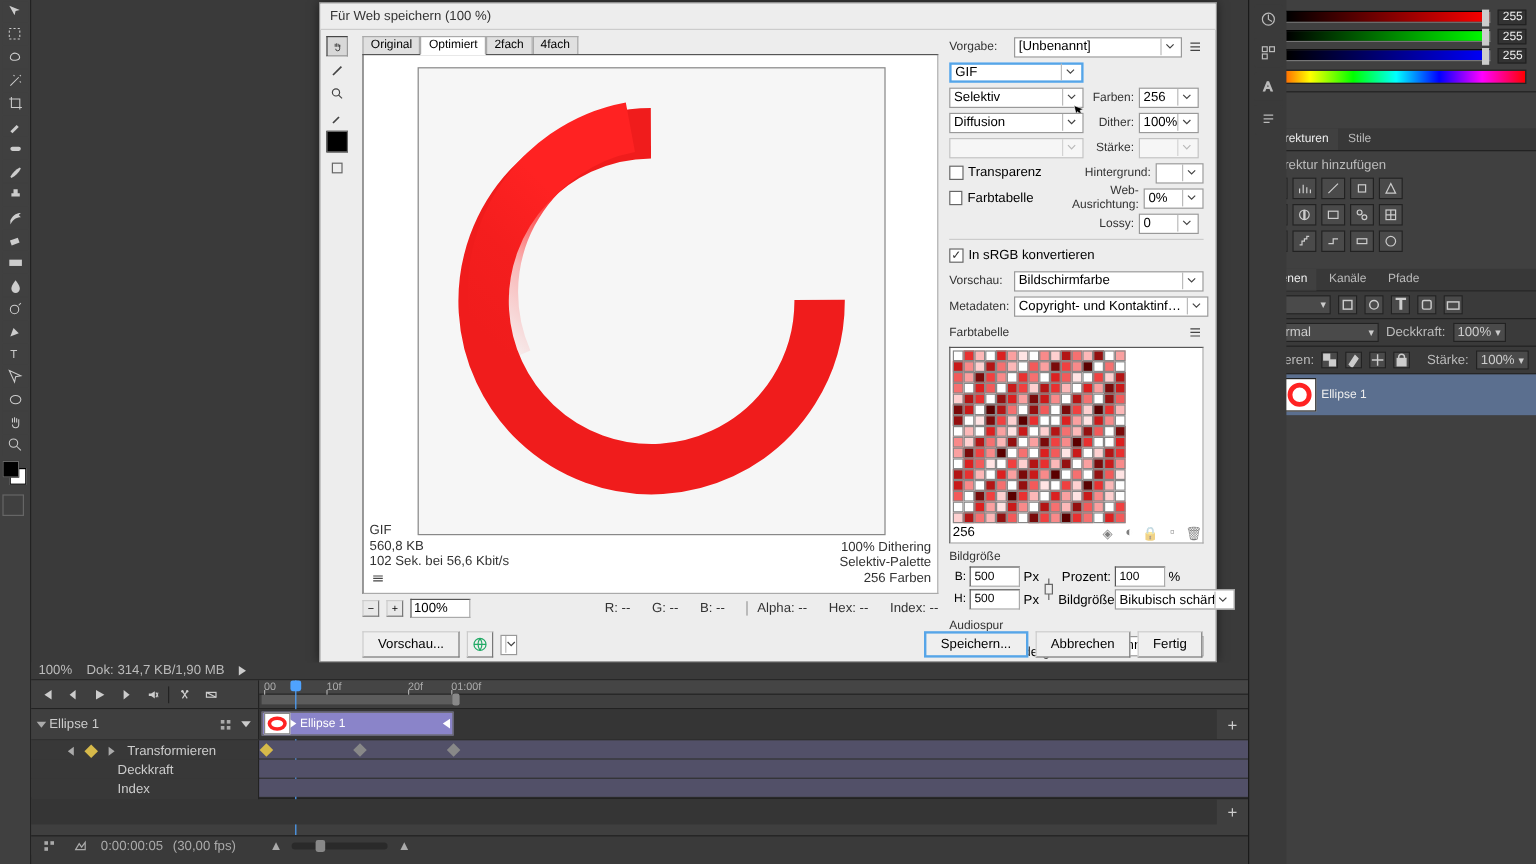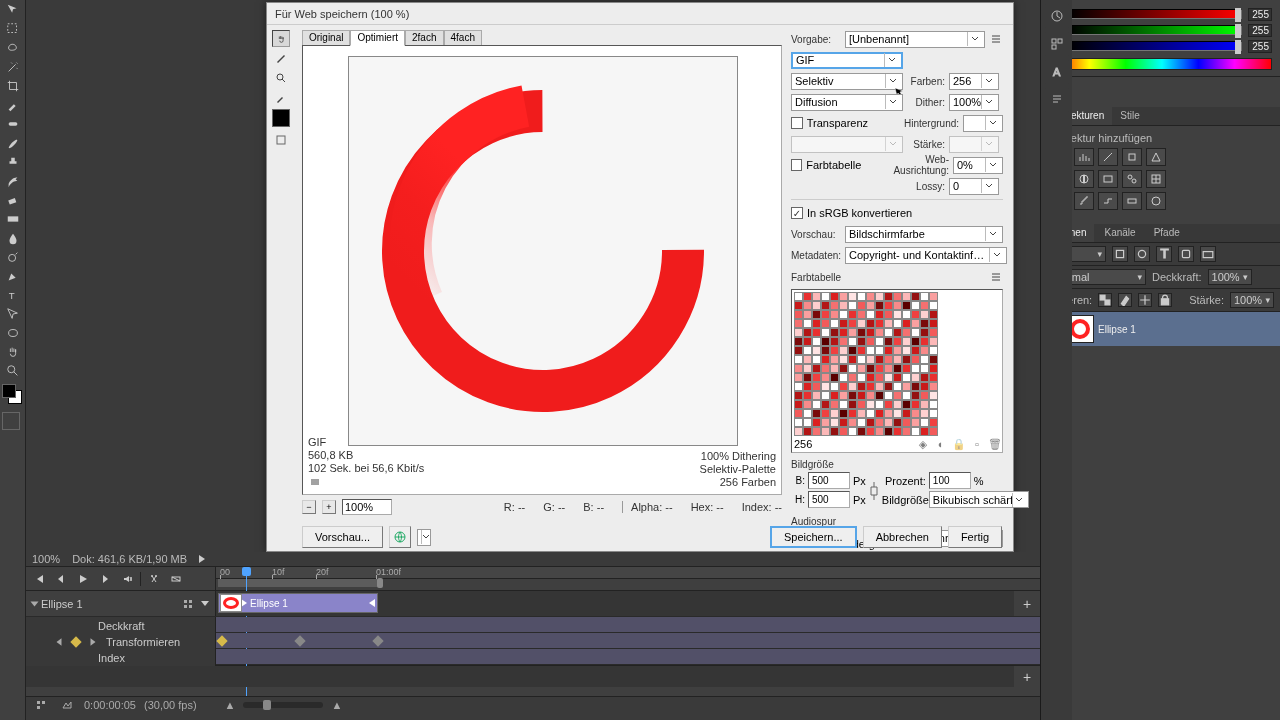--- a/index.html
+++ b/index.html
@@ -120,21 +120,21 @@
 .audio-label{ width:190px;display:flex;align-items:center;justify-content:space-between;padding:0 6px;border-right:1px solid #222;font-size:10px;}
 .tl-foot{ position:absolute; bottom:0; left:0; right:0; height:16px; background:#3a3a3a; border-top:1px solid #222; display:flex; align-items:center; gap:8px; padding:0 6px; font-size:10px; color:#aaa;}
 .tri{width:0;height:0;border-left:4px solid transparent;border-right:4px solid transparent;}
 .tri.r{border-left:6px solid #ccc;border-top:4px solid transparent;border-bottom:4px solid transparent;border-right:none;}
 .tri.d{border-top:5px solid #ccc;}
 .disclose{width:0;height:0;border-top:4px solid transparent;border-bottom:4px solid transparent;border-left:5px solid #aaa;cursor:pointer;}
 .disclose.open{transform:rotate(90deg);}
 .plus-btn{ width:14px; height:14px; color:#ccc; font-size:14px; display:flex; align-items:center; justify-content:center; cursor:pointer;}
 
 
-.right-panels{ position:absolute; right:0; top:0; width:240px; height:720px; background:#404040; border-left:4px solid #ef4444; }
+.right-panels{ position:absolute; right:0; top:0; width:240px; height:720px; background:#404040; border-left:7px solid #ef4444; }
 .rgb-panel{ padding:6px 8px; border-bottom:1px solid #222; }
 .rgb-row{ display:flex; align-items:center; gap:6px; height:16px; }
 .rgb-label{ width:10px; color:#ccc; font-size:10px;}
 .rgb-track{ flex:1; height:10px; border:1px inset #222; position:relative; }
 .rgb-fill{ position:absolute; inset:0; }
 .rgb-thumb{ position:absolute; right:0; top:-2px; width:6px; height:14px; background:#ccc; }
 .rgb-val{ width:24px; background:#333; color:#eee; font-size:10px; text-align:right; padding:0 2px; border:1px solid #222;}
 .spectrum{ height:12px; margin-top:4px; background:linear-gradient(90deg,red,yellow,lime,cyan,blue,magenta,red); border:1px solid #222;}
 .panel-tabs{ display:flex; background:#383838; border-bottom:1px solid #222; margin-top:30px;}
 .panel-tab{ padding:3px 8px; font-size:10px; color:#bbb; cursor:pointer;}
@@ -428,47 +428,47 @@
         <div class="sel" style="width:50px;flex:0 0 50px">
             <span>100%</span>
             <span class="caret">
               <svg viewBox="0 0 8 8">
                 <path d="M1 2l3 3 3-3" stroke="#444" fill="none"></path>
               </svg>
             </span>
           </div>
       </div>
       <div class="srow">
+        <div class="sel" style="width:112px;flex:0 0 112px;opacity:.5">
+            <span></span>
+            <span class="caret">
+              <svg viewBox="0 0 8 8">
+                <path d="M1 2l3 3 3-3" stroke="#888" fill="none"></path>
+              </svg>
+            </span>
+          </div>
+        <span class="slabel2" style="width:38px">Stärke:</span>
+        <div class="sel" style="width:50px;flex:0 0 50px;opacity:.5">
+            <span></span>
+            <span class="caret">
+              <svg viewBox="0 0 8 8">
+                <path d="M1 2l3 3 3-3" stroke="#888" fill="none"></path>
+              </svg>
+            </span>
+          </div>
+      </div>
+      <div class="srow">
         <span class="chk"></span>
         <span style="width:96px">Transparenz</span>
         <span class="slabel2" style="width:55px">Hintergrund:</span>
         <div class="sel" style="width:40px;flex:0 0 40px">
             <span></span>
             <span class="caret">
               <svg viewBox="0 0 8 8">
                 <path d="M1 2l3 3 3-3" stroke="#444" fill="none"></path>
-              </svg>
-            </span>
-          </div>
-      </div>
-      <div class="srow">
-        <div class="sel" style="width:112px;flex:0 0 112px;opacity:.5">
-            <span></span>
-            <span class="caret">
-              <svg viewBox="0 0 8 8">
-                <path d="M1 2l3 3 3-3" stroke="#888" fill="none"></path>
-              </svg>
-            </span>
-          </div>
-        <span class="slabel2" style="width:38px">Stärke:</span>
-        <div class="sel" style="width:50px;flex:0 0 50px;opacity:.5">
-            <span></span>
-            <span class="caret">
-              <svg viewBox="0 0 8 8">
-                <path d="M1 2l3 3 3-3" stroke="#888" fill="none"></path>
               </svg>
             </span>
           </div>
       </div>
       <div class="srow">
         <span class="chk"></span>
         <span style="width:70px">Farbtabelle</span>
         <span class="slabel2" style="width:80px">Web-Ausrichtung:</span>
         <div class="sel" style="width:50px;flex:0 0 50px">
             <span>0%</span>
@@ -896,21 +896,21 @@
       <div class="spacer"></div>
       <div class="btn primary">Speichern...</div>
       <div class="btn">Abbrechen</div>
       <div class="btn">Fertig</div>
     </div>
   </div>
 </div>
 
 <div class="statusbar">
   <span>100%</span>
-  <span>Dok: 461,6 KB/1,90 MB</span>
+  <span>Dok: 314,7 KB/1,90 MB</span>
   <span class="tri r"></span>
 </div>
 
 <div class="timeline">
   <div class="tl-controls">
     <div class="tl-left">
       <span class="tl-ctl">
           <svg viewBox="0 0 10 10">
             <path d="M2 1v8M9 1L3 5l6 4z" fill="#ccc"></path>
           </svg>
@@ -948,21 +948,21 @@
           <svg viewBox="0 0 10 10">
             <rect x="1" y="3" width="8" height="4" fill="none" stroke="#ccc"></rect>
             <path d="M1 3l8 4" stroke="#ccc"></path>
           </svg>
         </span>
     </div>
     <div class="tl-ruler-wrap">
       <div class="tl-ruler">
         <span class="tick" style="left:4px">00</span>
         <span class="tick" style="left:56px">10f</span>
-        <span class="tick" style="left:100px">20f</span>
+        <span class="tick" style="left:124px">20f</span>
         <span class="tick" style="left:160px">01:00f</span>
       </div>
       <div class="workarea" style="left:2px;width:162px">
           <div class="wa-end"></div>
         </div>
       <div class="playhead" style="left:30px"></div>
     </div>
   </div>
 
   <div class="tl-track-row">
@@ -985,45 +985,45 @@
         <span class="tri r" style="border-left-color:#fff;margin-left:-2px"></span>
         <span class="clip-label">Ellipse 1</span>
         <span class="tri r" style="border-left-color:#fff;margin-left:auto;margin-right:2px;transform:scaleX(-1)"></span>
       </div>
     </div>
     <div class="plus-btn" style="align-self:center;margin:0 6px">+</div>
   </div>
 
   <div class="tl-track-row keyframe-row" style="height:16px">
     <div class="tl-track-label sub">
-        <span style="width:44px"></span>
-        <span>Deckkraft</span>
-      </div>
-    <div class="tl-track-content" style="background:#525068"></div>
-  </div>
-  <div class="tl-track-row keyframe-row" style="height:16px">
-    <div class="tl-track-label sub">
       <span class="tl-ctl">
           <svg viewBox="0 0 8 8">
             <path d="M6 1L2 4l4 3z" fill="#aaa"></path>
           </svg>
         </span>
       <span style="width:8px;height:8px;transform:rotate(45deg);background:#d6b94a"></span>
       <span class="tl-ctl">
           <svg viewBox="0 0 8 8">
             <path d="M2 1l4 3-4 3z" fill="#aaa"></path>
           </svg>
         </span>
       <span>Transformieren</span>
     </div>
     <div class="tl-track-content" style="background:#525068">
       <span class="kf" style="left:2px"></span>
       <span class="kf" style="left:80px;background:#888"></span>
       <span class="kf" style="left:158px;background:#888"></span>
     </div>
+  </div>
+  <div class="tl-track-row keyframe-row" style="height:16px">
+    <div class="tl-track-label sub">
+        <span style="width:44px"></span>
+        <span>Deckkraft</span>
+      </div>
+    <div class="tl-track-content" style="background:#525068"></div>
   </div>
   <div class="tl-track-row keyframe-row" style="height:16px">
     <div class="tl-track-label sub">
         <span style="width:44px"></span>
         <span>Index</span>
       </div>
     <div class="tl-track-content" style="background:#525068"></div>
   </div>
 
   <div class="audio-row">

